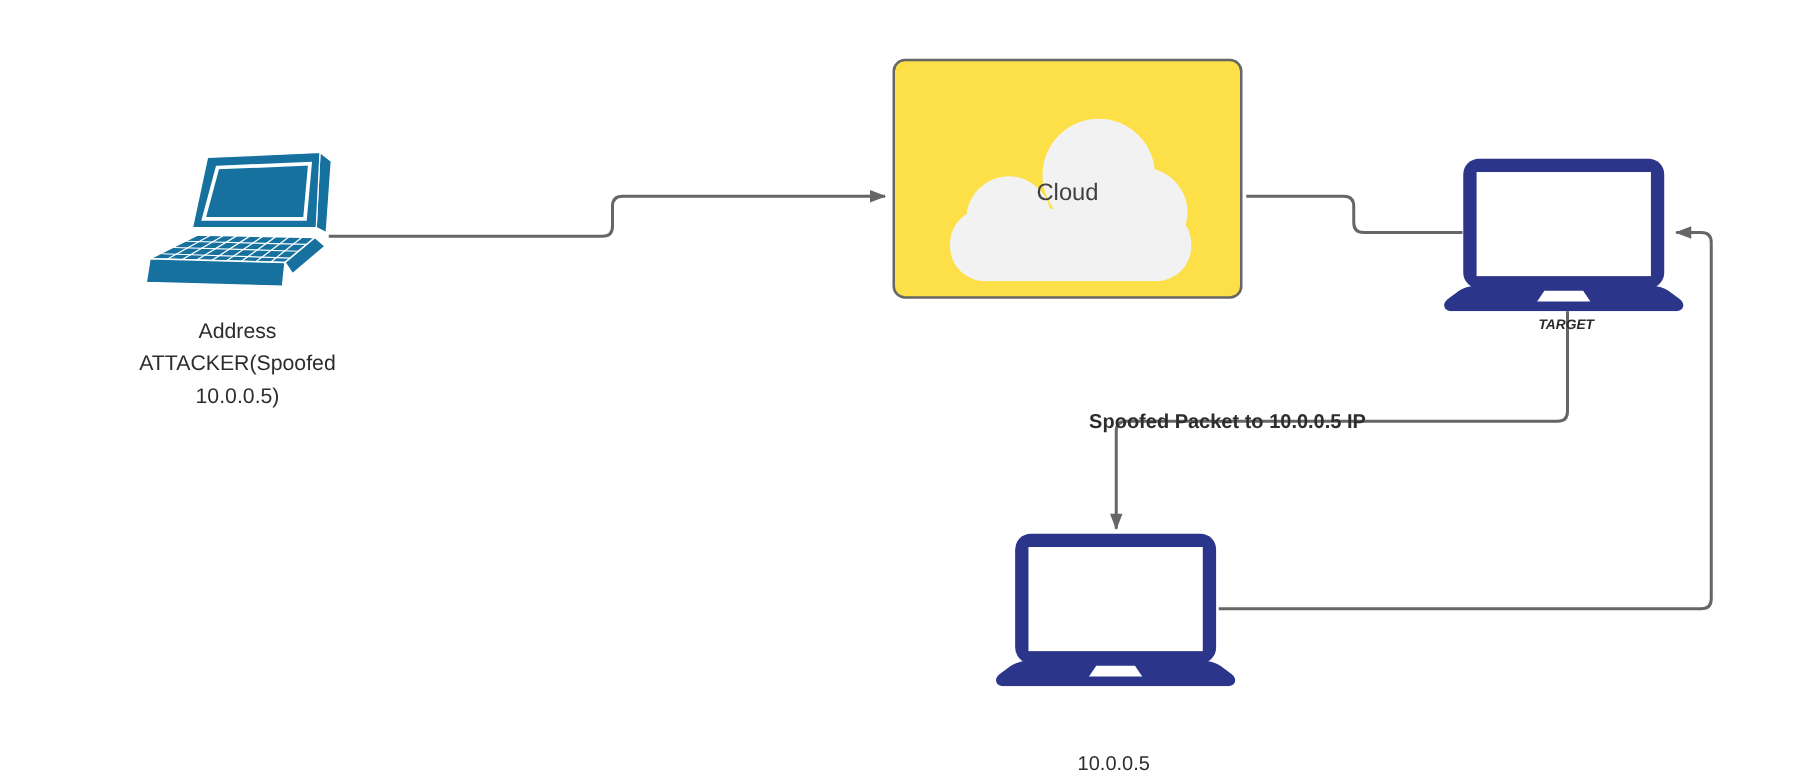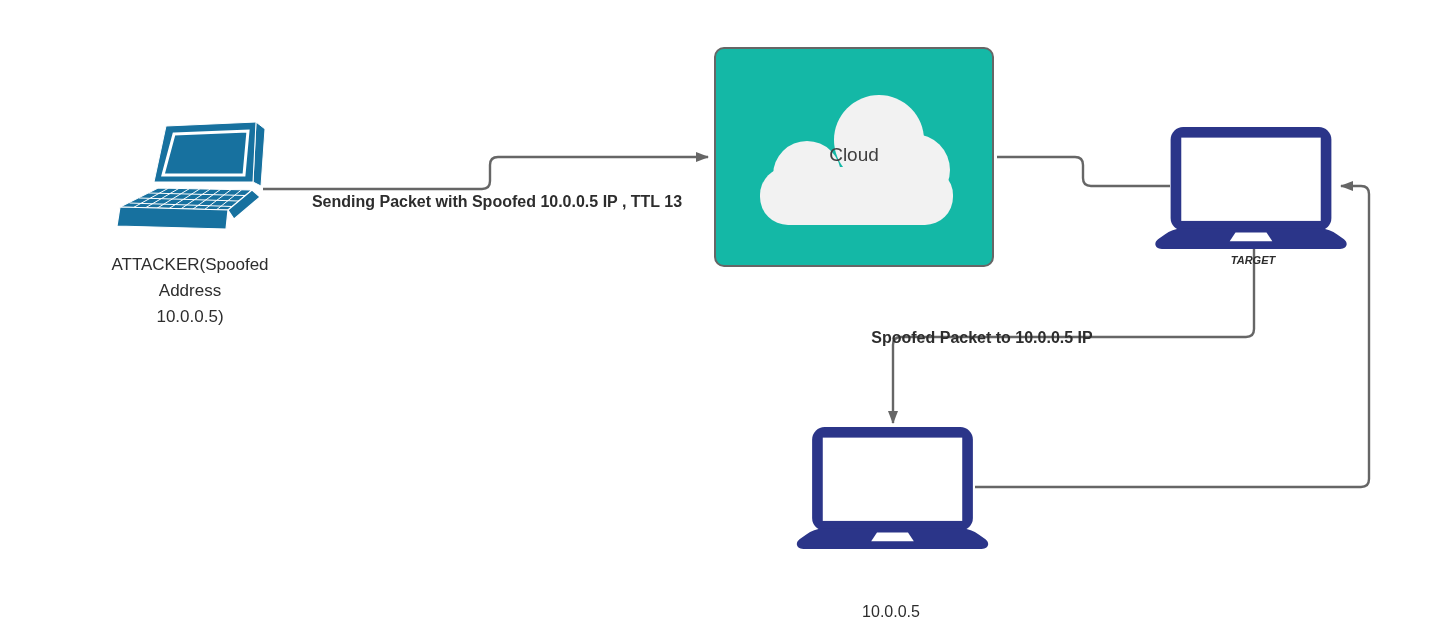--- a/index.html
+++ b/index.html
@@ -12,22 +12,22 @@
   }
   .abs{position:absolute;}
   #connector-layer{position:absolute;left:0;top:0;z-index:1;}
   .node{z-index:2;}
   .node-label,.edge-label{z-index:3;position:absolute;text-align:center;color:#2d2d2d;}
   .edge-label{font-weight:bold;font-size:16px;line-height:19px;}
   #attacker-label{font-size:17px;line-height:26px;font-weight:normal;}
   #target-label{font-size:11px;font-weight:bold;font-style:italic;}
   #host-label{font-size:16px;font-weight:normal;}
   #cloud-box{
-    position:absolute;left:714px;top:47px;width:280px;height:220px;
-    background:#14b8a6;border:2.5px solid #666666;border-radius:10px;
+    position:absolute;left:714px;top:47px;width:280px;height:192px;
+    background:#fde047;border:2.5px solid #666666;border-radius:10px;
     z-index:2;box-sizing:border-box;
   }
   #cloud-label{
     position:absolute;left:0;top:95px;width:100%;text-align:center;
     font-size:19px;color:#404040;font-weight:normal;
   }
 </style>
 </head>
 <body>
 
@@ -99,27 +99,26 @@
   </svg>
 
   <svg class="abs node" style="left:795px;top:426px;" width="195" height="123" viewBox="0 0 200 127">
     <rect x="17" y="1" width="166" height="107" rx="13" fill="#2b3589"></rect>
     <rect x="28" y="12" width="144" height="86" fill="#ffffff"></rect>
     <path d="M28,106 H172 C178,106 184,108 189,112 L196,117 C201,121 199,127 192,127 H8 C1,127 -1,121 4,117 L11,112 C16,108 22,106 28,106 Z" fill="#2b3589"></path>
     <path d="M84,110 L116,110 L122,119 L78,119 Z" fill="#ffffff"></path>
   </svg>
 
   <div id="attacker-label" class="node-label" style="left:75px;top:252px;width:230px;">
+    <div>Address</div>
     <div>ATTACKER(Spoofed</div>
-    <div>Address</div>
     <div>10.0.0.5)</div>
   </div>
 
   <div id="target-label" class="node-label" style="left:1173px;top:254px;width:160px;">TARGET</div>
 
   <div id="host-label" class="node-label" style="left:811px;top:555px;width:160px;margin-top:48px;">10.0.0.5</div>
 
-  <div class="edge-label" style="left:287px;top:192px;width:420px;">Sending Packet with Spoofed 10.0.0.5 IP , TTL 13</div>
 
   <div class="edge-label" style="left:852px;top:328px;width:260px;">Spoofed Packet to 10.0.0.5 IP</div>
 
 
 </div>
 
 </body></html>

